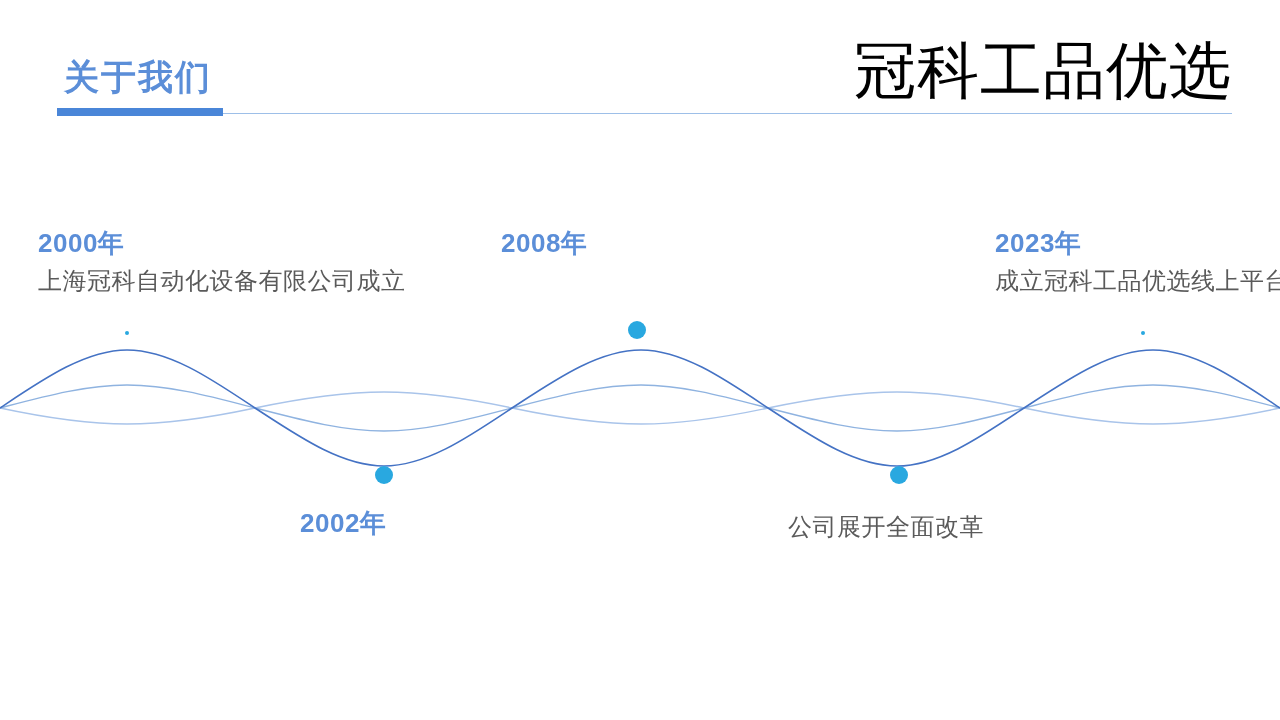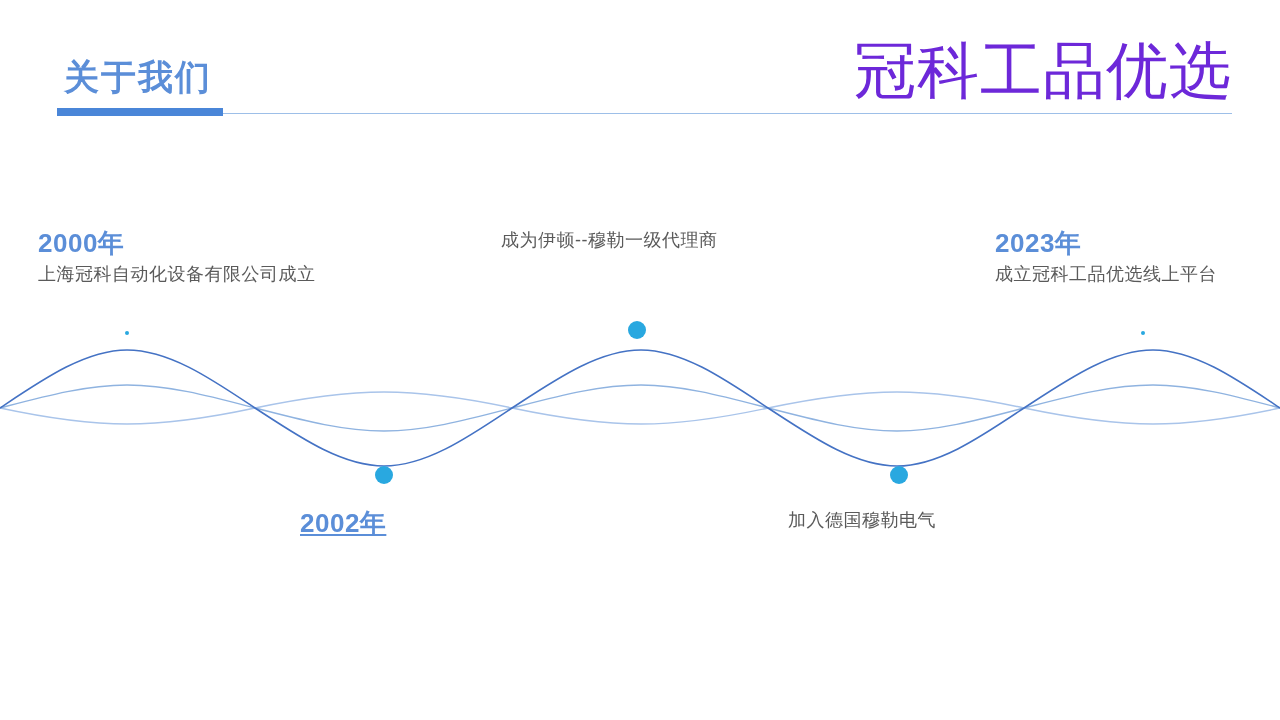--- a/index.html
+++ b/index.html
@@ -35,21 +35,21 @@
     line-height: 46px;
     white-space: nowrap;
   }
   #brand-title {
     position: absolute;
     right: 48px;
     top: 34px;
     font-size: 62px;
     font-weight: 400;
     letter-spacing: 1px;
-    color: #6d28d9;
+    color: #000000;
     line-height: 74px;
     white-space: nowrap;
   }
   #header-rule-thin {
     position: absolute;
     left: 57px;
     top: 113px;
     width: 1175px;
     height: 1px;
     background: #9dbfe8;
@@ -86,38 +86,38 @@
     white-space: nowrap;
   }
   .milestone .year {
     font-size: 26px;
     font-weight: 700;
     color: #5b8ed8;
     line-height: 34px;
     letter-spacing: 0.5px;
   }
   .milestone .desc {
-    font-size: 18px;
+    font-size: 24px;
     font-weight: 400;
     color: #5a5a5a;
     line-height: 28px;
-    margin-top: 0;
+    margin-top: 7px;
     letter-spacing: 0.5px;
   }
 
   
   #milestone-2000 { left: 38px;  top: 226px; }
   #milestone-2008 { left: 501px; top: 226px; }
   #milestone-2023 { left: 995px; top: 226px; }
 
   
   #milestone-2002 { left: 288px; top: 506px; }
   #milestone-2014 { left: 788px; top: 506px; }
   #milestone-2002 .year,
-  #milestone-2014 .year { padding-left: 12px; text-decoration: underline; }
+  #milestone-2014 .year { padding-left: 12px; }
 
   .node-dot {
     position: absolute;
     border-radius: 50%;
     background: #29a8e0;
   }
   .node-dot.major {
     width: 18px;
     height: 18px;
     margin-left: -9px;
@@ -194,29 +194,29 @@
   <div id="dot-2008" class="node-dot major"></div>
   <div id="dot-2014" class="node-dot major"></div>
   <div id="dot-2023" class="node-dot minor"></div>
 
   <div id="milestone-2000" class="milestone">
     <div class="year">2000年</div>
     <div class="desc">上海冠科自动化设备有限公司成立</div>
   </div>
 
   <div id="milestone-2008" class="milestone">
-    <div class="desc">成为伊顿--穆勒一级代理商</div>
+    <div class="year">2008年</div>
   </div>
 
   <div id="milestone-2023" class="milestone">
     <div class="year">2023年</div>
     <div class="desc">成立冠科工品优选线上平台</div>
   </div>
 
   <div id="milestone-2002" class="milestone">
     <div class="year">2002年</div>
   </div>
 
   <div id="milestone-2014" class="milestone">
-    <div class="desc">加入德国穆勒电气</div>
+    <div class="desc">公司展开全面改革</div>
   </div>
 
 </div>
 
 </body></html>

